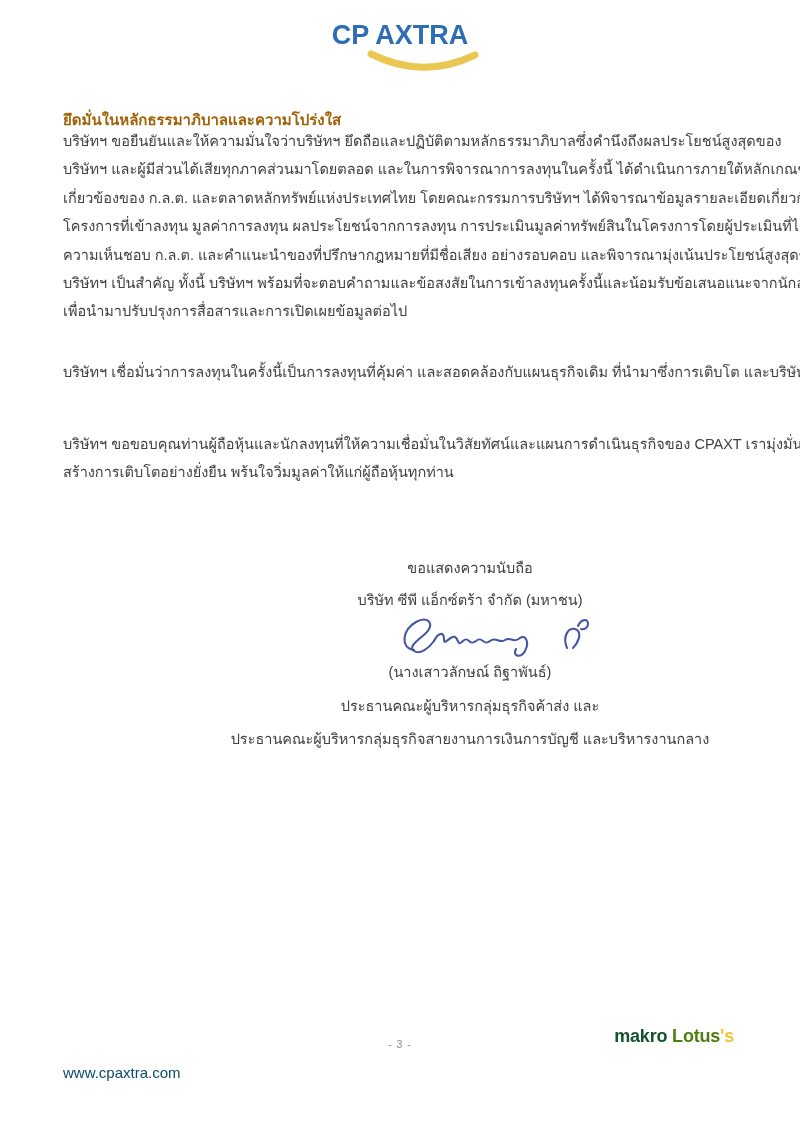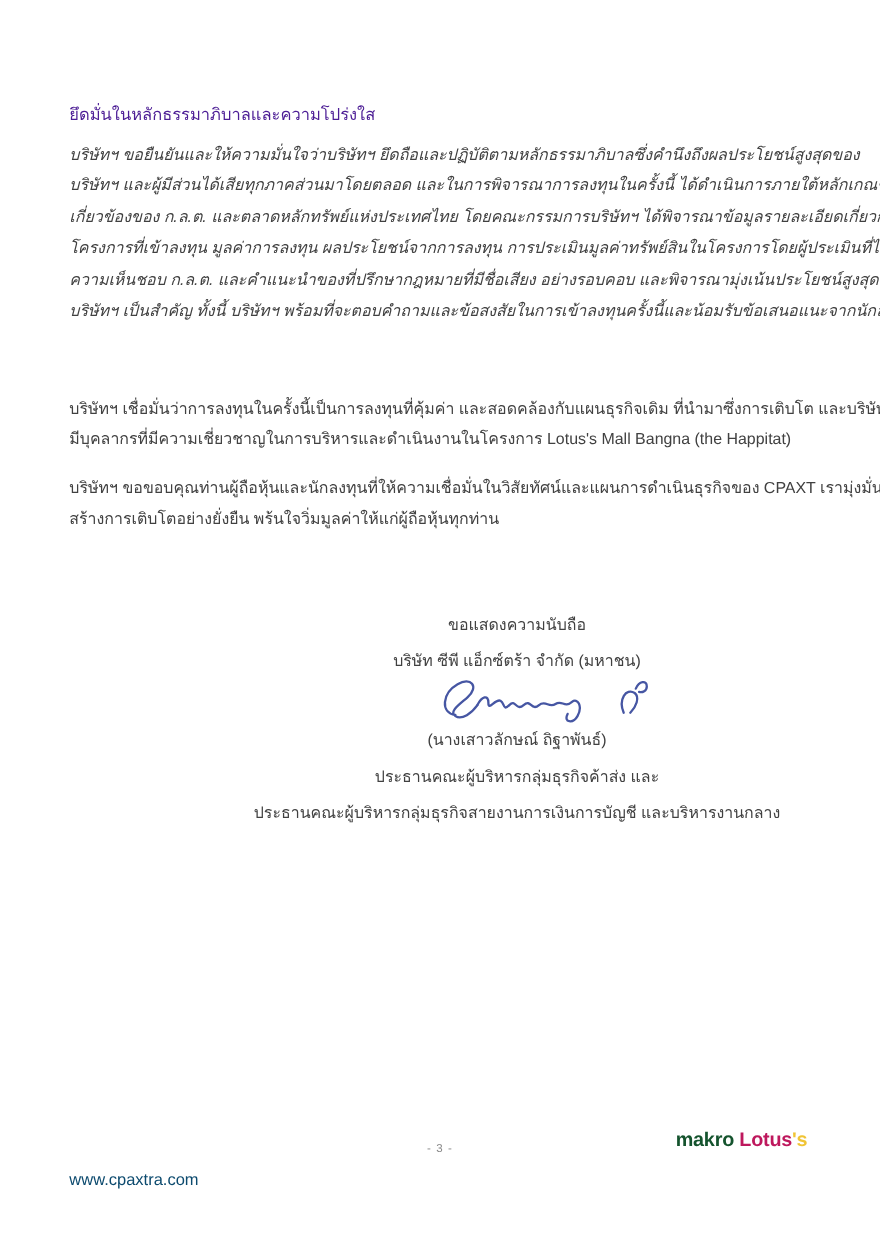--- a/index.html
+++ b/index.html
@@ -17,30 +17,30 @@
     position:absolute;top:22px;left:0;right:0;
     display:flex;flex-direction:column;align-items:center;
   }
   .logo-text{
     font-size:27px;font-weight:bold;letter-spacing:0px;
     color:#2e6cb5;line-height:1;
   }
   .logo-arc{margin-top:1px;margin-left:46px;}
   
   .heading{
-    position:absolute;top:92px;left:63px;width:677px;
-    font-size:15px;font-weight:normal;color:#4c1d95;
+    position:absolute;top:108px;left:63px;width:677px;
+    font-size:15px;font-weight:bold;color:#a16207;
   }
   
   .para{
     position:absolute;left:63px;width:680px;
     font-size:14.5px;line-height:28.4px;color:#414141;
   }
   .para .tline{white-space:nowrap;}
-  .p1{top:127px;font-style:italic;}
+  .p1{top:127px;}
   .p2{top:358px;}
   .p3{top:430px;}
   
   .closing-line{
     position:absolute;left:120px;width:700px;text-align:center;
     font-size:14.5px;color:#414141;
   }
   .salutation{top:556px;}
   .company{top:588px;}
   .sig-name{top:660px;}
@@ -52,52 +52,58 @@
   
   .page-number{
     position:absolute;top:1038px;left:0;right:0;text-align:center;
     font-size:10.5px;color:#8a8a8a;letter-spacing:1px;
   }
   .brand{
     position:absolute;top:1026px;right:66px;
     font-size:18px;font-weight:bold;letter-spacing:-0.2px;
   }
   .brand .makro{color:#14532d;}
-  .brand .lotus{color:#be185d;text-align:right;}
+  .brand .lotus{color:#4d7c0f;text-align:right;}
   .brand .lotus-s{color:#f0c435;}
   .website{
     position:absolute;top:1064px;left:63px;
     font-size:15px;color:#0c4a6e;
   }
   .addr{
     position:absolute;left:63px;
     font-size:9.5px;color:#5f6d83;white-space:nowrap;
   }
   .addr-th{top:1089px;}
   .addr-en{top:1110px;}
 </style>
 </head>
 <body>
 
 <div class="page">
 
+  <div class="logo">
+    <div class="logo-text">CP AXTRA</div>
+    <svg class="logo-arc" width="118" height="24" viewBox="0 0 118 24">
+      <path d="M7,4 Q59,30 111,5" stroke="#e9c750" stroke-width="7" fill="none" stroke-linecap="round"></path>
+    </svg>
+  </div>
 
   <div class="heading">ยึดมั่นในหลักธรรมาภิบาลและความโปร่งใส</div>
 
   <div class="para p1">
       <div class="tline">บริษัทฯ ขอยืนยันและให้ความมั่นใจว่าบริษัทฯ ยึดถือและปฏิบัติตามหลักธรรมาภิบาลซึ่งคำนึงถึงผลประโยชน์สูงสุดของ</div>
       <div class="tline">บริษัทฯ และผู้มีส่วนได้เสียทุกภาคส่วนมาโดยตลอด และในการพิจารณาการลงทุนในครั้งนี้ ได้ดำเนินการภายใต้หลักเกณฑ์ที่</div>
       <div class="tline">เกี่ยวข้องของ ก.ล.ต. และตลาดหลักทรัพย์แห่งประเทศไทย โดยคณะกรรมการบริษัทฯ ได้พิจารณาข้อมูลรายละเอียดเกี่ยวกับ</div>
       <div class="tline">โครงการที่เข้าลงทุน มูลค่าการลงทุน ผลประโยชน์จากการลงทุน การประเมินมูลค่าทรัพย์สินในโครงการโดยผู้ประเมินที่ได้รับ</div>
       <div class="tline">ความเห็นชอบ ก.ล.ต. และคำแนะนำของที่ปรึกษากฎหมายที่มีชื่อเสียง อย่างรอบคอบ และพิจารณามุ่งเน้นประโยชน์สูงสุดของ</div>
       <div class="tline">บริษัทฯ เป็นสำคัญ ทั้งนี้ บริษัทฯ พร้อมที่จะตอบคำถามและข้อสงสัยในการเข้าลงทุนครั้งนี้และน้อมรับข้อเสนอแนะจากนักลงทุน</div>
+      <div class="tline">เพื่อนำมาปรับปรุงการสื่อสารและการเปิดเผยข้อมูลต่อไป</div>
     </div>
   <div class="para p2">
       <div class="tline">บริษัทฯ เชื่อมั่นว่าการลงทุนในครั้งนี้เป็นการลงทุนที่คุ้มค่า และสอดคล้องกับแผนธุรกิจเดิม ที่นำมาซึ่งการเติบโต และบริษัทฯ</div>
-      <div class="tline">มีบุคลากรที่มีความเชี่ยวชาญในการบริหารและดำเนินงานในโครงการ Lotus's Mall Bangna (the Happitat)</div>
     </div>
   <div class="para p3">
       <div class="tline">บริษัทฯ ขอขอบคุณท่านผู้ถือหุ้นและนักลงทุนที่ให้ความเชื่อมั่นในวิสัยทัศน์และแผนการดำเนินธุรกิจของ CPAXT เรามุ่งมั่นที่จะ</div>
       <div class="tline">สร้างการเติบโตอย่างยั่งยืน พร้นใจวิ่มมูลค่าให้แก่ผู้ถือหุ้นทุกท่าน</div>
     </div>
 
   <div class="closing-line salutation">ขอแสดงความนับถือ</div>
   <div class="closing-line company">บริษัท ซีพี แอ็กซ์ตร้า จำกัด (มหาชน)</div>
 
   <svg class="signature" viewBox="0 0 225 50">

